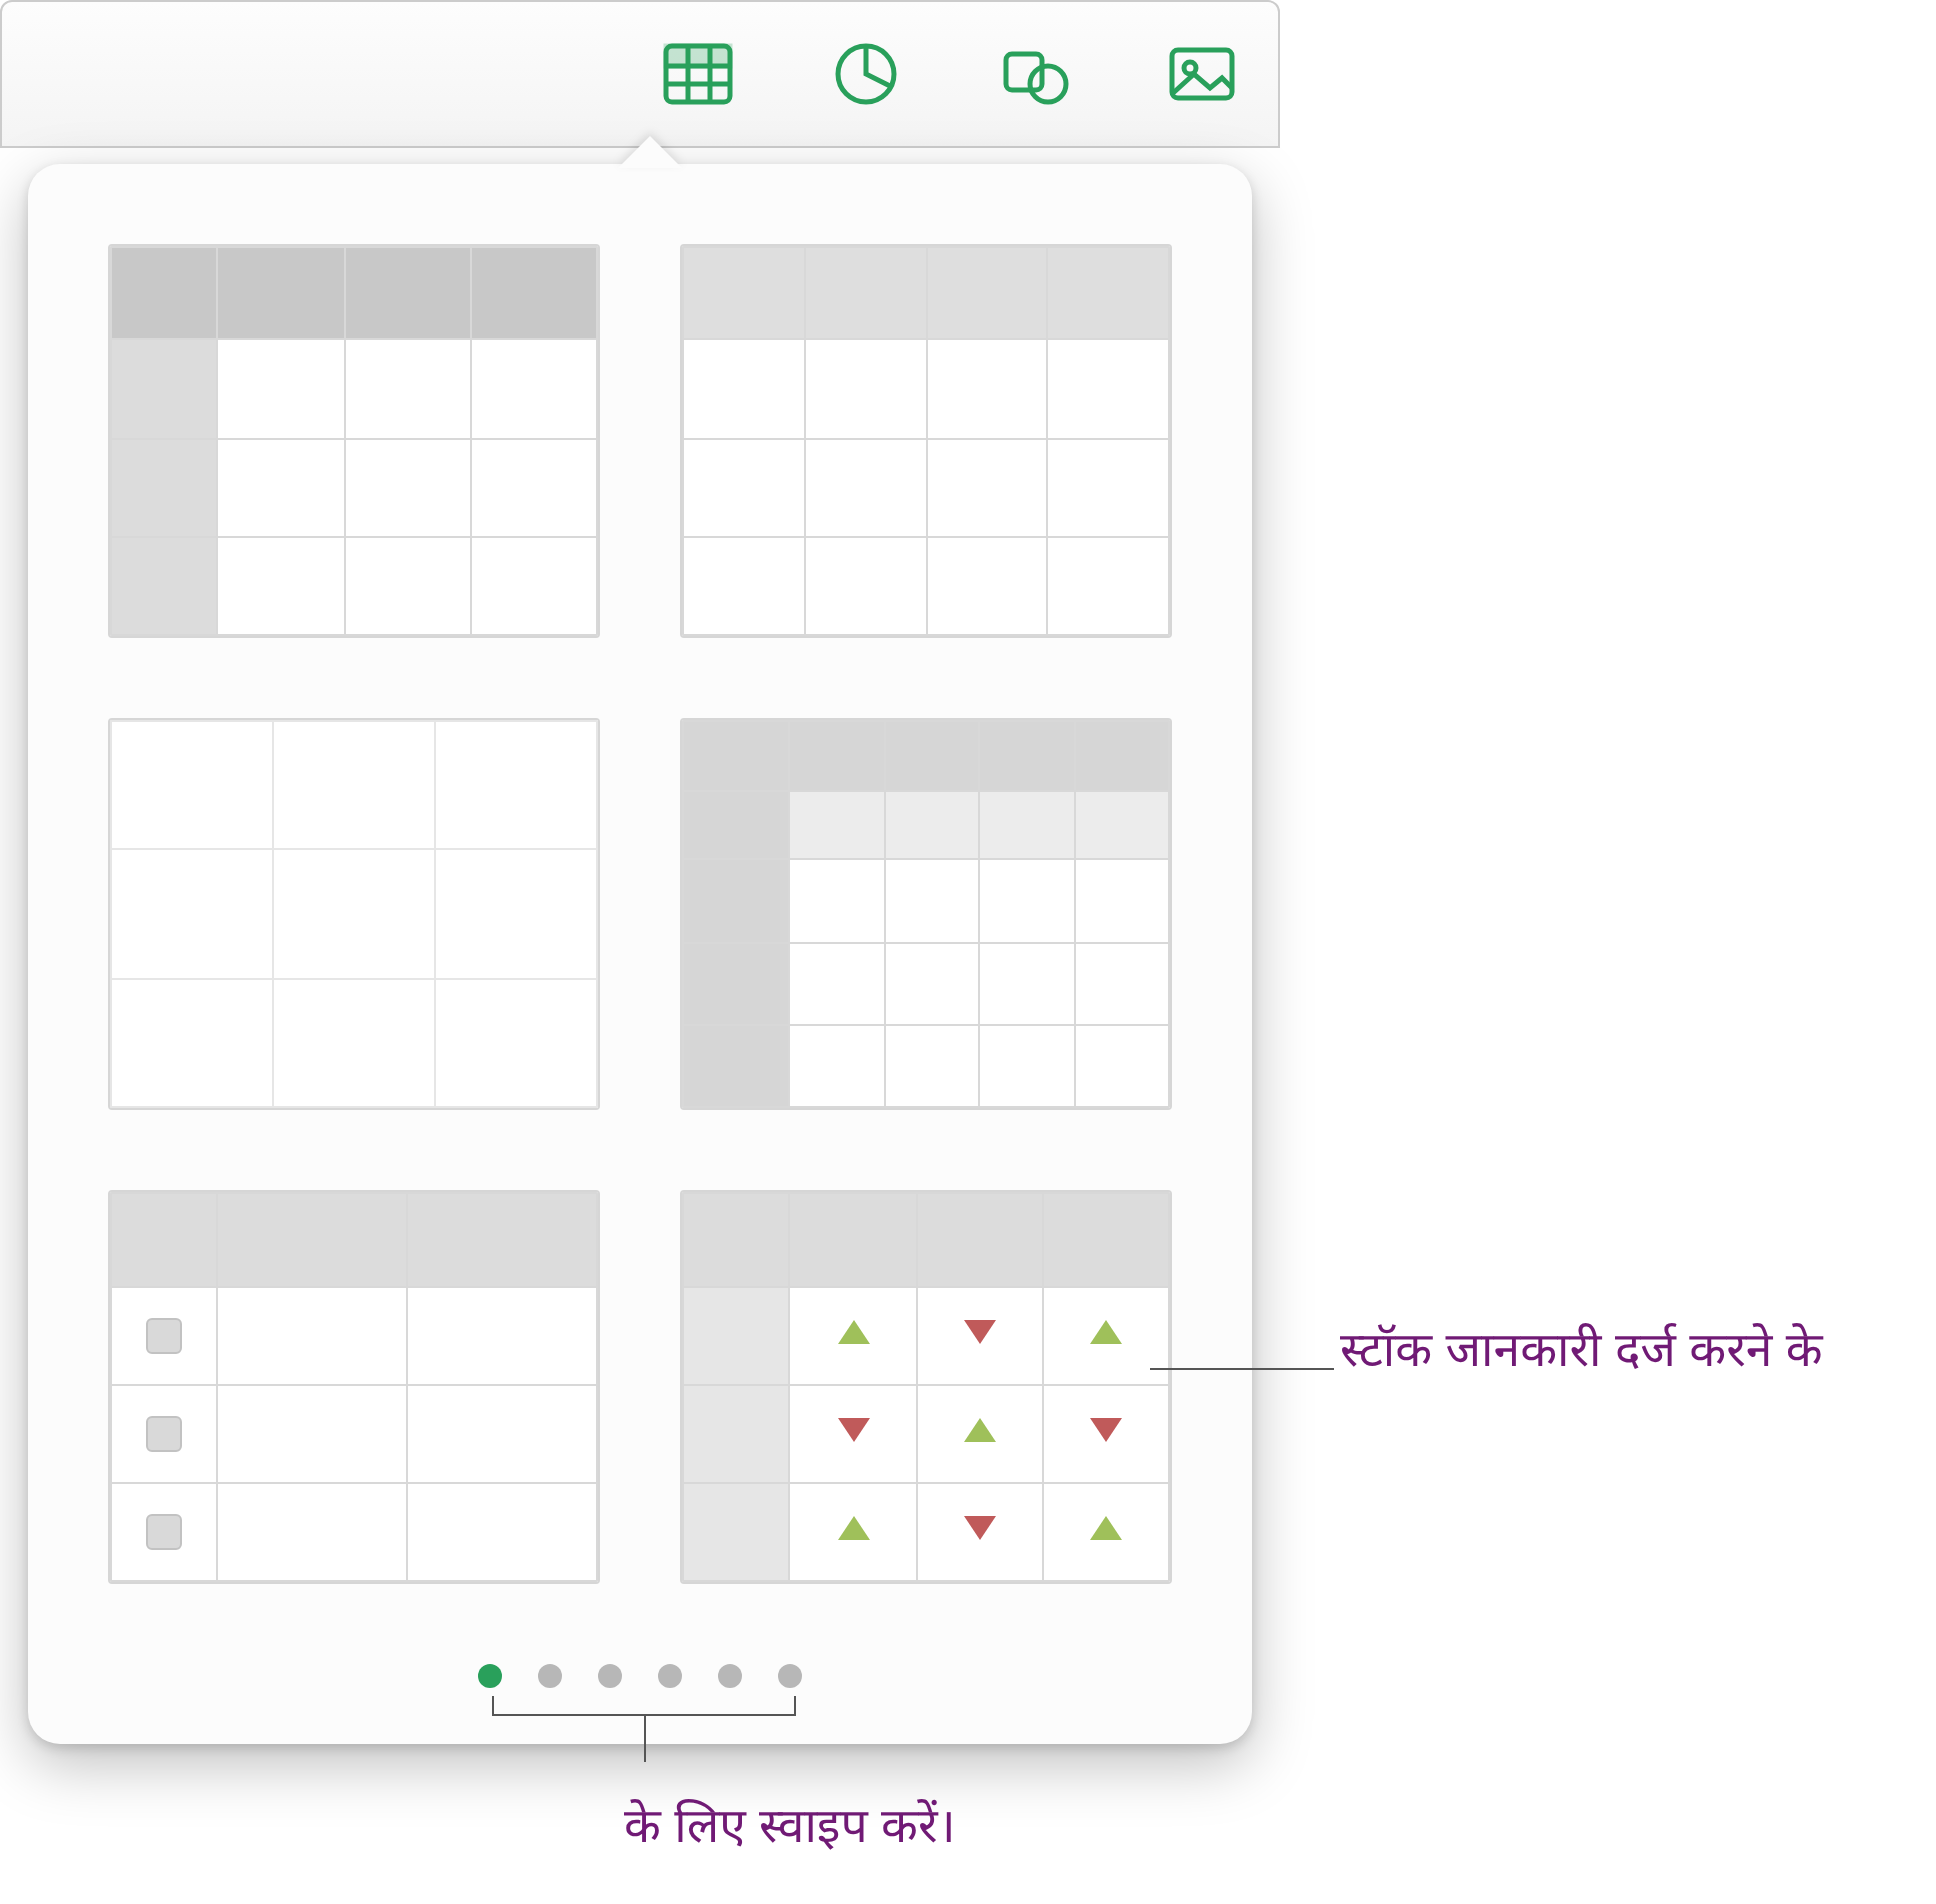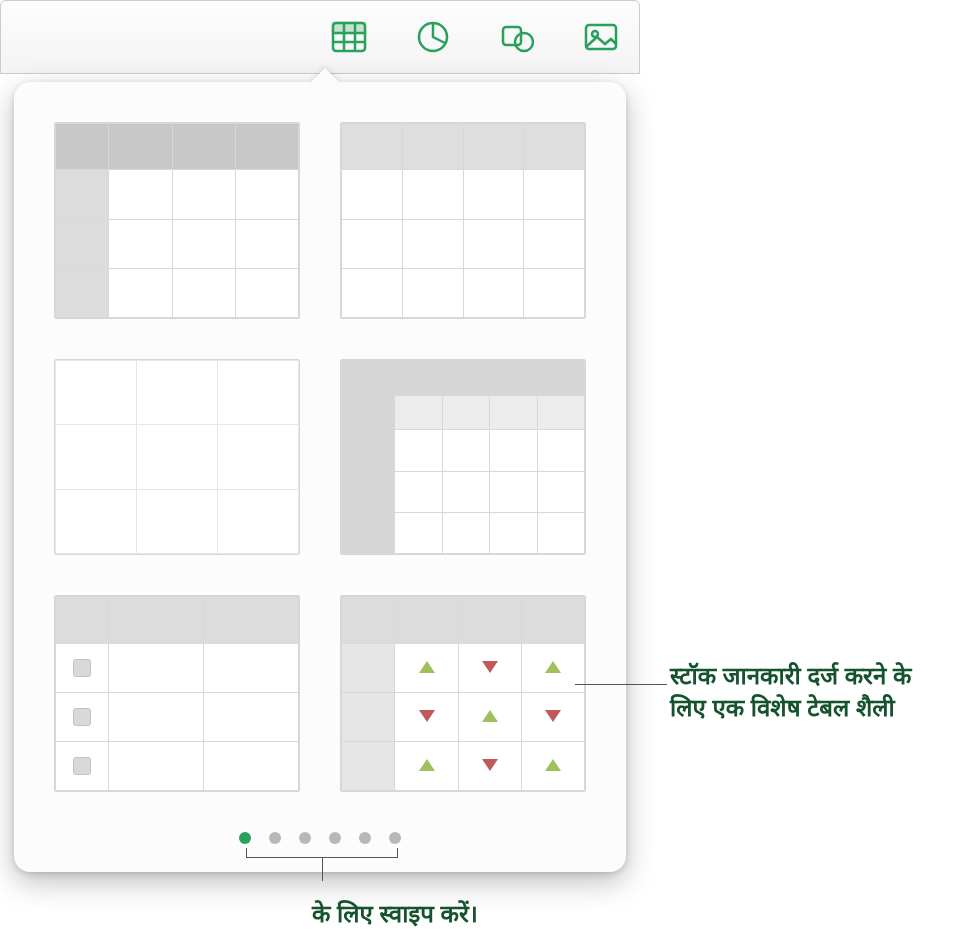--- a/index.html
+++ b/index.html
@@ -142,23 +142,22 @@
   }
   .pager-bracket::after {
     content:"";
     position:absolute;
     left:50%; bottom:-24px;
     width:1px;height:24px;background:#555;
   }
   .callout {
     position: absolute;
     font-size: 24px;
-    color: #14532d;
+    color: #701a75;
     line-height: 1.35;
-    font-weight: bold;
   }
   .callout.stock { left: 670px; top: 660px; width: 290px; }
   .callout.swipe { left: 312px; top: 898px; width: 280px; }
   .callout-line {
     position:absolute;
     background:#555;
     height:1px;
   }
   .line-stock { left:575px; top:684px; width:92px; }
   .col-narrow { width: 22%; }
@@ -402,18 +401,17 @@
     <div class="dot"></div>
     <div class="dot"></div>
   </div>
   <div class="pager-bracket"></div>
 </div>
 
 <div class="callout-line line-stock"></div>
 
 <div class="callout stock">
   <div>स्टॉक जानकारी दर्ज करने के</div>
-  <div>लिए एक विशेष टेबल शैली</div>
 </div>
 
 <div class="callout swipe">
   <div>के लिए स्वाइप करें।</div>
 </div>
 
 </body></html>

